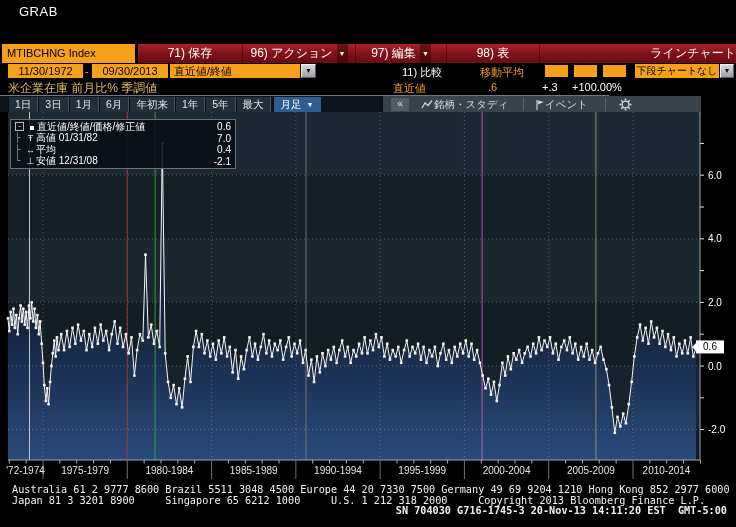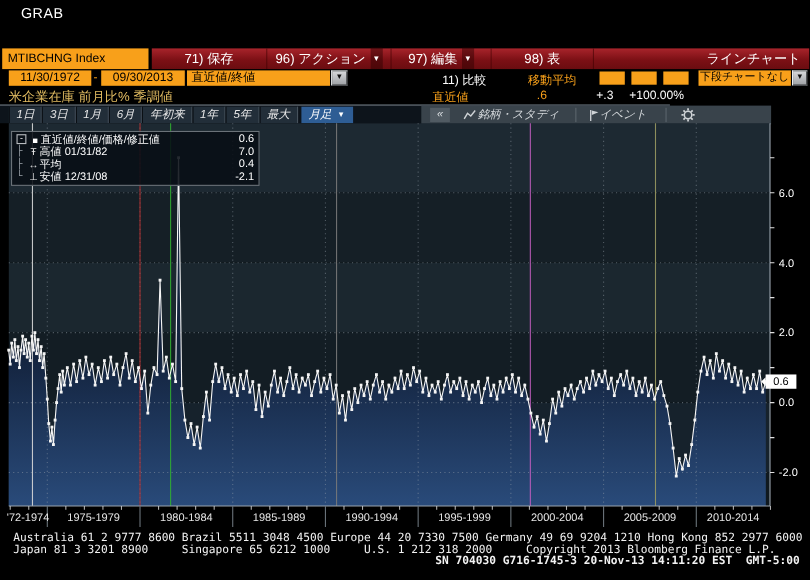--- a/index.html
+++ b/index.html
@@ -9,37 +9,37 @@
   .grab-title{position:absolute;left:19px;top:4px;color:#fff;font-size:13px;letter-spacing:.5px;}
   
   .menu-row{position:absolute;left:0;top:44px;width:736px;height:19px;background:#000;display:flex;}
   .security-box{position:absolute;left:2px;top:0;width:133px;height:19px;background:#f8a01a;color:#000;
                 font-size:11px;line-height:19px;padding-left:5px;box-sizing:border-box;}
   .red-strip{position:absolute;left:138px;top:0;width:598px;height:19px;
              background:linear-gradient(#a8242b,#7c1015 55%,#6a0c10);display:flex;align-items:stretch;}
   .menu-btn{color:#fff;font-size:12px;line-height:19px;text-align:center;position:relative;
             border-right:1px solid rgba(60,0,0,.55);display:flex;align-items:center;justify-content:center;gap:4px;}
   .menu-btn .dd{font-size:7px;color:#fff;background:rgba(40,0,0,.45);padding:1px 2px;border-radius:1px;}
-  .chart-type-label{margin-left:auto;color:#fff;font-size:12px;line-height:19px;padding-right:8px;}
+  .chart-type-label{margin-left:auto;color:#fff;font-size:12px;line-height:19px;padding-right:0;}
   
   .ctrl-row{position:absolute;left:0;top:63px;width:736px;height:17px;background:#000;}
   .orange-field{position:absolute;top:1px;height:14px;background:#f8a01a;color:#000;font-size:11px;
                 line-height:14px;text-align:center;overflow:hidden;white-space:nowrap;box-sizing:border-box;}
   .dd-btn{position:absolute;top:1px;width:15px;height:14px;background:linear-gradient(#d6d7d9,#9fa2a6);
           border:1px solid #eceff1;border-right-color:#5a5d60;border-bottom-color:#5a5d60;
           color:#111;font-size:7px;text-align:center;line-height:12px;box-sizing:border-box;}
   .white-label{position:absolute;color:#fff;font-size:11px;top:2px;}
   .orange-label{position:absolute;color:#f8a01a;font-size:11px;top:2px;}
   .ma-input{position:absolute;top:2px;width:23px;height:12px;background:#f8a01a;}
   
   .title-row{position:absolute;left:0;top:80px;width:632px;height:15px;background:#000;}
   .sec-title{position:absolute;left:8px;top:0;color:#e3bd62;font-size:12px;}
   
   .range-row{position:absolute;left:0;top:95px;width:609px;height:17px;background:#0d141b;
-             border-top:1px solid #6f7880;box-sizing:border-box;font-style:italic;}
+             border-top:1px solid #6f7880;box-sizing:border-box;}
   .range-group{position:absolute;left:8px;top:1px;display:flex;height:15px;}
   .range-btn{background:#222e39;color:#e8e8e8;font-size:10.5px;line-height:15px;padding:0 6px;
              border-right:1px solid #46525c;border-left:1px solid #0a0f14;}
   .period-btn{background:#2e5d94;color:#fff;font-size:10.5px;line-height:15px;padding:0 7px;
               display:flex;align-items:center;gap:5px;margin-left:3px;}
   .period-btn .dd{font-size:7px;}
   .tool-group{position:absolute;left:383px;top:0;width:318px;height:17px;background:#39434b;}
   .collapse-btn{position:absolute;left:8px;top:2px;width:18px;height:13px;background:#515b63;color:#dfe3e6;
                 font-size:10px;text-align:center;line-height:12px;}
   .tool-btn{position:absolute;top:0;height:17px;color:#d5d9dc;font-size:10.5px;line-height:17px;

